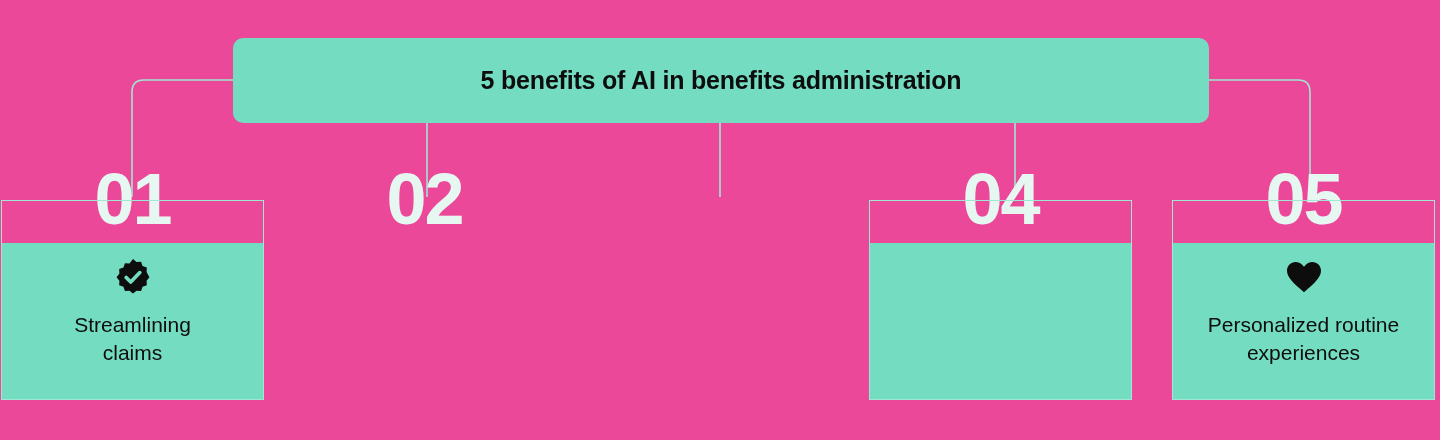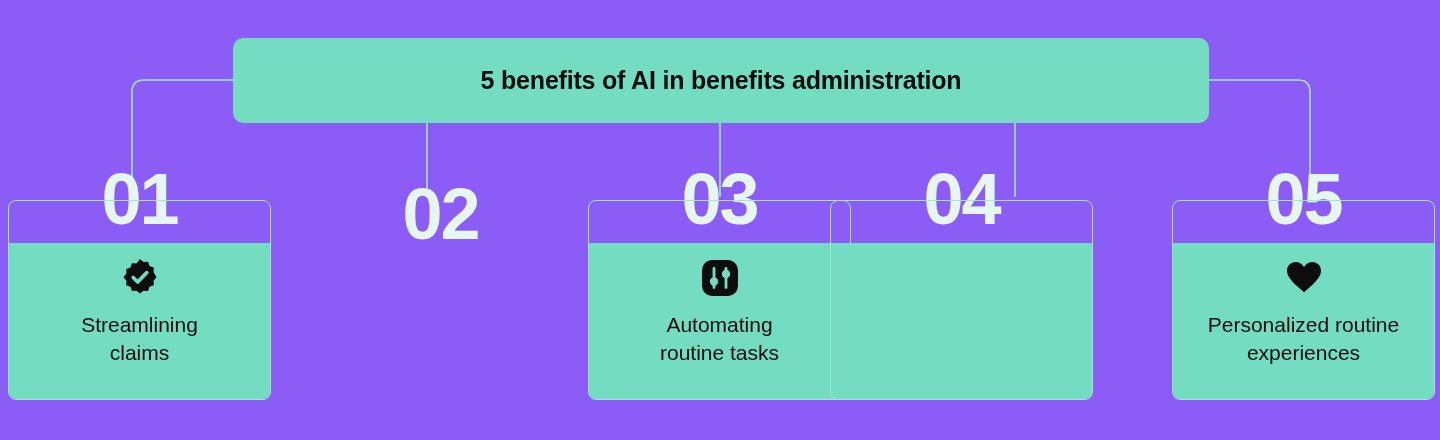--- a/index.html
+++ b/index.html
@@ -9,21 +9,21 @@
     height: 440px;
     background: #ffffff;
     font-family: "Liberation Sans", sans-serif;
     overflow: hidden;
   }
 
   #infographic {
     position: relative;
     width: 1440px;
     height: 440px;
-    background: #8b5cf6;
+    background: #ec4899;
   }
 
   
   #connectors {
     position: absolute;
     left: 0;
     top: 0;
     width: 1440px;
     height: 440px;
     pointer-events: none;
@@ -68,21 +68,21 @@
     user-select: none;
   }
 
   
   .card {
     position: absolute;
     top: 200px;
     width: 263px;
     height: 200px;
     border: 1px solid #9FE7D2;
-    border-radius: 8px;
+    border-radius: 0;
     overflow: hidden;
     background: transparent;
     z-index: 3;
   }
 
   .card-fill {
     position: absolute;
     left: 0;
     right: 0;
     top: 42px;
@@ -117,24 +117,24 @@
   .card-label {
     font-size: 21px;
     line-height: 1.32;
     color: #0d0d0d;
     text-align: center;
     padding: 0 6px;
     white-space: pre-line;
   }
 
   
-  #num-1, #card-1 { left: 8px; }
-  #num-2, #card-2 { left: 309px; margin-top: 15px; }
+  #num-1, #card-1 { left: 1px; }
+  #num-2, #card-2 { left: 293px; }
   #num-3, #card-3 { left: 588px; }
-  #num-4, #card-4 { left: 830px; }
+  #num-4, #card-4 { left: 869px; }
   #num-5, #card-5 { left: 1172px; }
 </style>
 </head>
 <body>
 
 <div id="infographic">
 
   <svg id="connectors" viewBox="0 0 1440 440" width="1440" height="440" fill="none">
 
     <path d="M 233 80 L 144 80 Q 132 80 132 92 L 132 197" stroke="#9FE7D2" stroke-width="1.6" fill="none"></path>
@@ -147,57 +147,38 @@
 
     <path d="M 1209 80 L 1298 80 Q 1310 80 1310 92 L 1310 197" stroke="#9FE7D2" stroke-width="1.6" fill="none"></path>
   </svg>
 
   <div id="header-box">
     <div id="header-title">5 benefits of AI in benefits administration</div>
   </div>
 
   <div class="card-number" id="num-1">01</div>
   <div class="card-number" id="num-2">02</div>
-  <div class="card-number" id="num-3">03</div>
   <div class="card-number" id="num-4">04</div>
   <div class="card-number" id="num-5">05</div>
 
   <div class="card" id="card-1">
     <div class="card-fill"></div>
     <div class="card-body">
       <div class="card-icon">
         <svg width="42" height="42" viewBox="0 0 24 24">
           <path fill="#0d0d0d" d="M12 1.2l2.02 1.62 2.58-.12.85 2.44 2.44.85-.12 2.58L21.39 11.5l-1.62 2.02.12 2.58-2.44.85-.85 2.44-2.58-.12L12 20.89l-2.02-1.62-2.58.12-.85-2.44-2.44-.85.12-2.58L2.61 11.5l1.62-2.02-.12-2.58 2.44-.85.85-2.44 2.58.12L12 1.2z"></path>
           <path fill="none" stroke="#74DCC0" stroke-width="2.1" stroke-linecap="round" stroke-linejoin="round" d="M8.1 11.7l2.6 2.6 5.2-5.4"></path>
         </svg>
       </div>
       <div class="card-label">Streamlining
 claims</div>
     </div>
   </div>
 
 
-  <div class="card" id="card-3">
-    <div class="card-fill"></div>
-    <div class="card-body">
-      <div class="card-icon">
-        <svg width="40" height="40" viewBox="0 0 24 24">
-          <rect x="1.2" y="1.2" width="21.6" height="21.6" rx="6" fill="#0d0d0d"></rect>
-          <g stroke="#74DCC0" stroke-width="1.7" stroke-linecap="round">
-            <line x1="8.4" y1="6.3" x2="8.4" y2="17.7"></line>
-            <line x1="15.6" y1="6.3" x2="15.6" y2="17.7"></line>
-          </g>
-          <circle cx="8.4" cy="14.1" r="2.5" fill="#74DCC0"></circle>
-          <circle cx="15.6" cy="9.6" r="2.5" fill="#74DCC0"></circle>
-        </svg>
-      </div>
-      <div class="card-label">Automating
-routine tasks</div>
-    </div>
-  </div>
 
   <div class="card" id="card-4">
     <div class="card-fill"></div>
   </div>
 
   <div class="card" id="card-5">
     <div class="card-fill"></div>
     <div class="card-body">
       <div class="card-icon">
         <svg width="40" height="40" viewBox="0 0 24 24">

